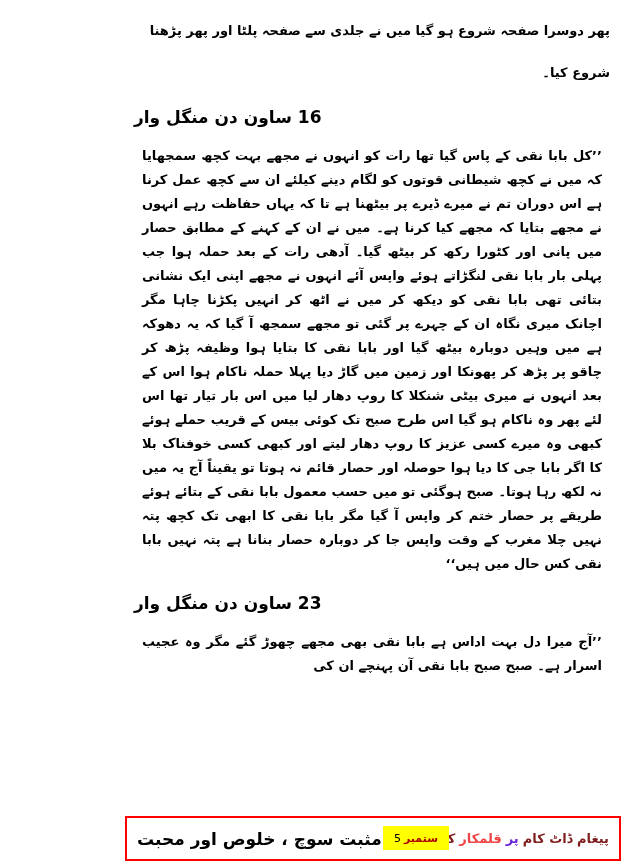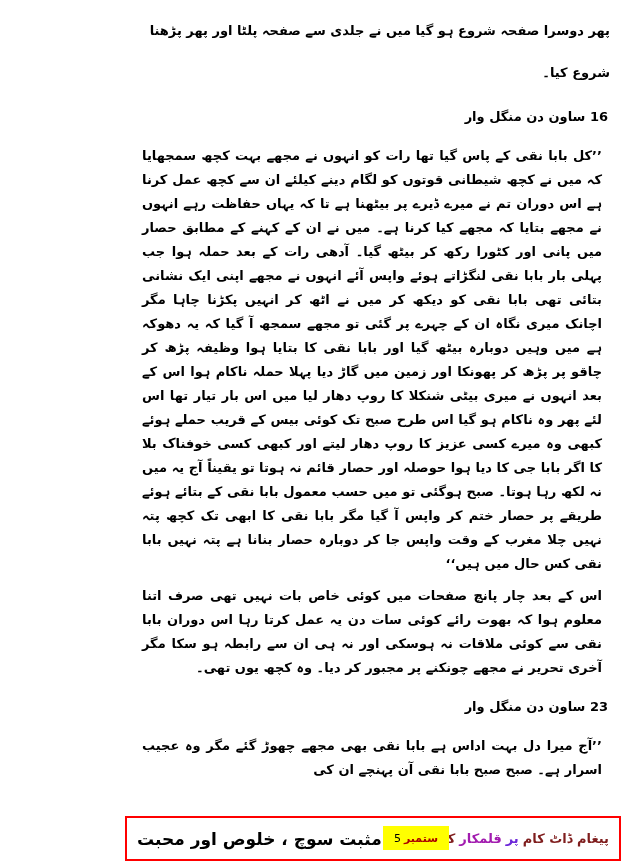--- a/index.html
+++ b/index.html
@@ -11,42 +11,42 @@
     direction:rtl;
     font-family:"DejaVu Sans",sans-serif;
     color:#000000;
   }
   .doc{padding:10px 14px 0 12px;}
   .intro-line{
     font-size:13px;line-height:42px;margin:0;
     text-align:right;font-weight:bold;
   }
   .entry-heading{
-    font-size:13px;font-weight:bold;
+    font-size:17px;font-weight:bold;
     margin:4px 2px 0 0;line-height:38px;
-    text-align:right;
+    text-align:left;
   }
   .para{
     font-size:13px;font-weight:bold;
     line-height:24px;margin:8px;
     text-align:justify;
   }
   
   .footer{
     position:absolute;left:3px;right:3px;bottom:3px;height:41px;
     border:2px solid #ff0000;background:#ffffff;
   }
   .footer-caption{
     position:absolute;right:10px;top:0;height:100%;
     display:flex;align-items:center;gap:4px;
     font-size:13px;font-weight:bold;white-space:nowrap;
   }
   .seg-red{color:#7f1d1d;}
   .seg-black{color:#6d28d9;}
-  .seg-blue{color:#a21caf;}
+  .seg-blue{color:#ef4444;}
   .date-badge{
     position:absolute;left:256px;top:8px;
     min-width:66px;height:24px;padding:0 4px;
     background:#ffff00;
     display:flex;align-items:center;justify-content:center;gap:3px;
     font-size:11px;box-sizing:border-box;
   }
   .badge-month{color:#aa0000;font-weight:bold;}
   .badge-day{color:#000000;}
   .footer-slogan{
@@ -61,21 +61,20 @@
 <div class="page">
 
   <div class="doc">
 
     <p class="intro-line">پھر دوسرا صفحہ شروع ہو گیا میں نے جلدی سے صفحہ پلٹا اور پھر پڑھنا شروع کیا۔</p>
 
     <h2 class="entry-heading">16 ساون دن منگل وار</h2>
 
     <p class="para">’’کل بابا نقی کے پاس گیا تھا رات کو انہوں نے مجھے بہت کچھ سمجھایا کہ میں نے کچھ شیطانی قوتوں کو لگام دینے کیلئے ان سے کچھ عمل کرنا ہے اس دوران تم نے میرے ڈیرے پر بیٹھنا ہے تا کہ یہاں حفاظت رہے انہوں نے مجھے بتایا کہ مجھے کیا کرنا ہے۔ میں نے ان کے کہنے کے مطابق حصار میں پانی اور کٹورا رکھ کر بیٹھ گیا۔ آدھی رات کے بعد حملہ ہوا جب پہلی بار بابا نقی لنگڑاتے ہوئے واپس آئے انہوں نے مجھے اپنی ایک نشانی بتائی تھی بابا نقی کو دیکھ کر میں نے اٹھ کر انہیں پکڑنا چاہا مگر اچانک میری نگاہ ان کے چہرے پر گئی تو مجھے سمجھ آ گیا کہ یہ دھوکہ ہے میں وہیں دوبارہ بیٹھ گیا اور بابا نقی کا بتایا ہوا وظیفہ پڑھ کر چاقو پر پڑھ کر پھونکا اور زمین میں گاڑ دیا پہلا حملہ ناکام ہوا اس کے بعد انہوں نے میری بیٹی شنکلا کا روپ دھار لیا میں اس بار تیار تھا اس لئے پھر وہ ناکام ہو گیا اس طرح صبح تک کوئی بیس کے قریب حملے ہوئے کبھی وہ میرے کسی عزیز کا روپ دھار لیتے اور کبھی کسی خوفناک بلا کا اگر بابا جی کا دیا ہوا حوصلہ اور حصار قائم نہ ہوتا تو یقیناً آج یہ میں نہ لکھ رہا ہوتا۔ صبح ہوگئی تو میں حسب معمول بابا نقی کے بتائے ہوئے طریقے پر حصار ختم کر واپس آ گیا مگر بابا نقی کا ابھی تک کچھ پتہ نہیں چلا مغرب کے وقت واپس جا کر دوبارہ حصار بنانا ہے پتہ نہیں بابا نقی کس حال میں ہیں‘‘</p>
 
-    <p class="para">اس کے بعد چار پانچ صفحات میں کوئی خاص بات نہیں تھی صرف اتنا معلوم ہوا کہ بھوت رائے کوئی سات دن یہ عمل کرتا رہا اس دوران بابا نقی سے کوئی ملاقات نہ ہوسکی اور نہ ہی ان سے رابطہ ہو سکا مگر آخری تحریر نے مجھے چونکنے پر مجبور کر دیا۔ وہ کچھ یوں تھی۔</p>
 
     <h2 class="entry-heading">23 ساون دن منگل وار</h2>
 
     <p class="para">’’آج میرا دل بہت اداس ہے بابا نقی بھی مجھے چھوڑ گئے مگر وہ عجیب اسرار ہے۔ صبح صبح بابا نقی آن پہنچے ان کی</p>
 
   </div>
 
   <div class="footer">
 
     <div class="footer-caption">

